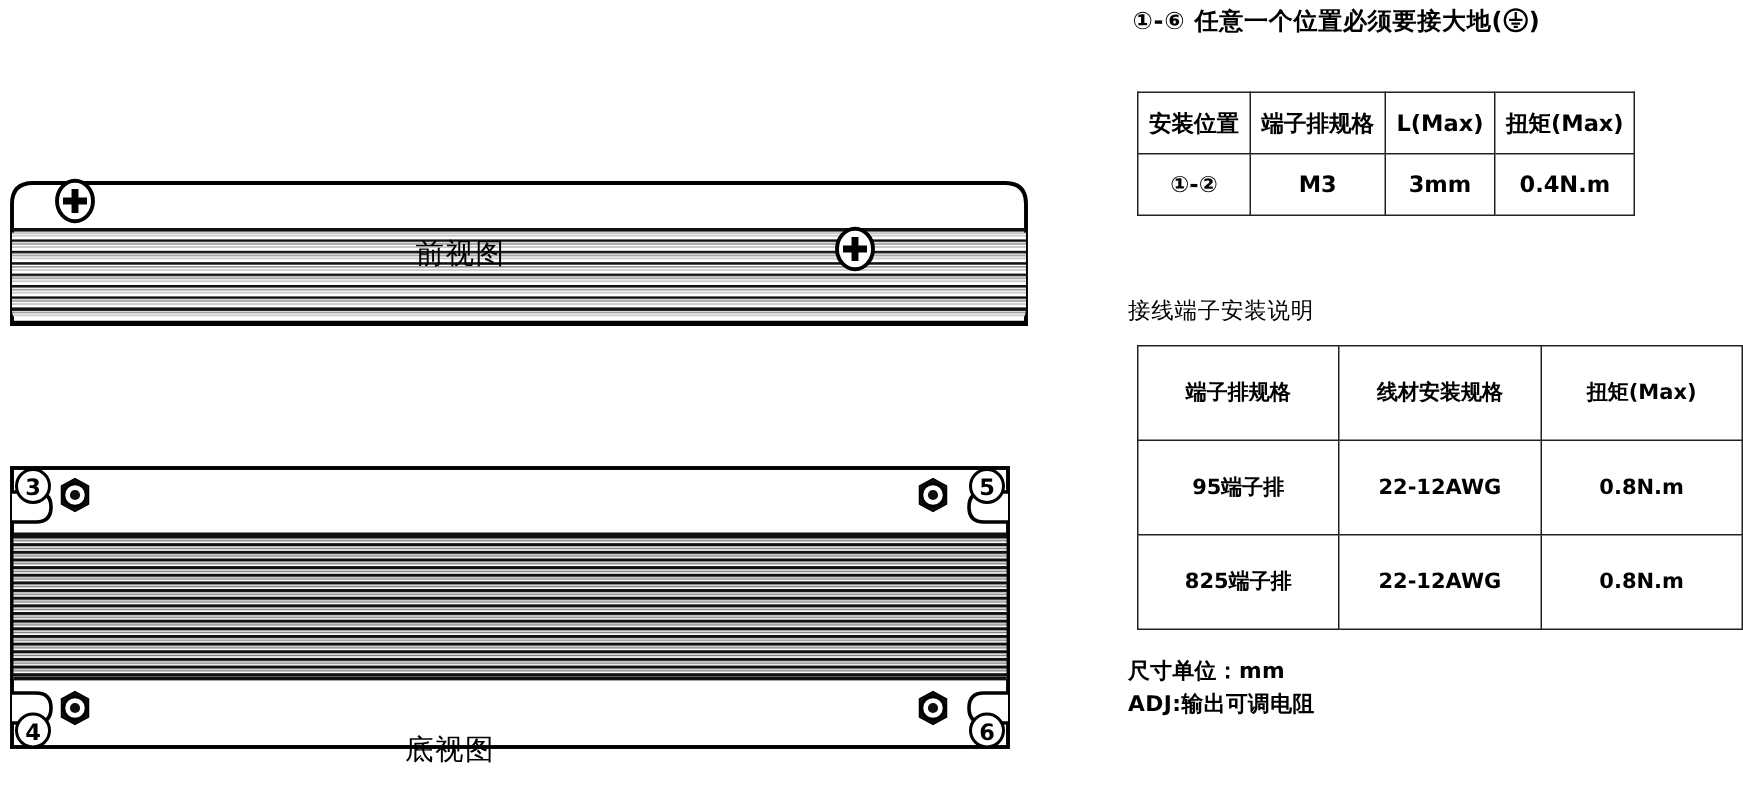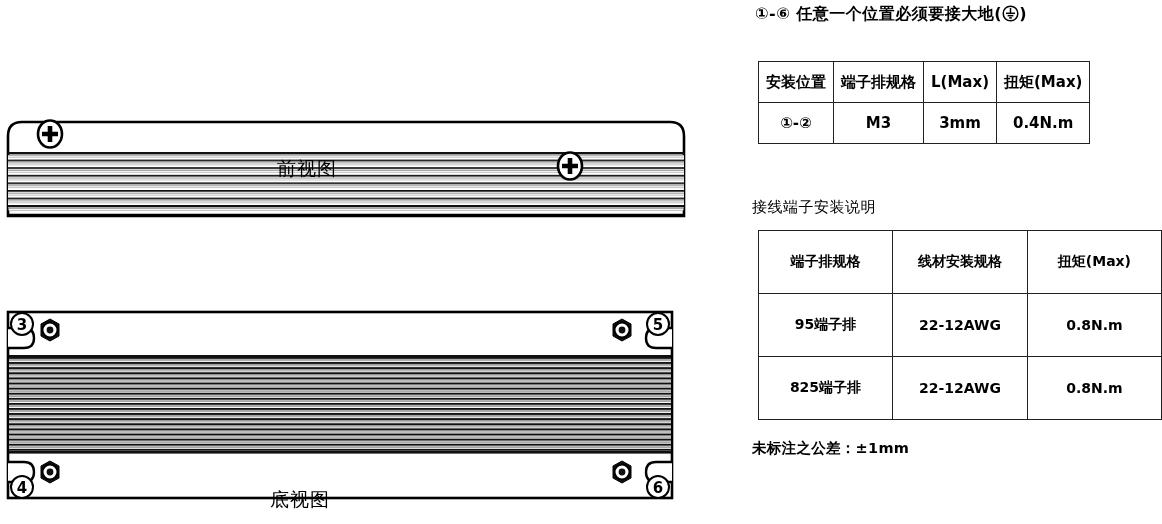--- a/index.html
+++ b/index.html
@@ -282,15 +282,16 @@
     </tr>
     <tr>
       <td>825端子排</td>
       <td>22-12AWG</td>
       <td>0.8N.m</td>
     </tr>
   </tbody>
     </table>
 
   <div id="notes">
-    <div>未标注之公差：±1mm</div>
+    <div>尺寸单位：mm</div>
+    <div>ADJ:输出可调电阻</div>
   </div>
 </div>
 
 </body></html>

